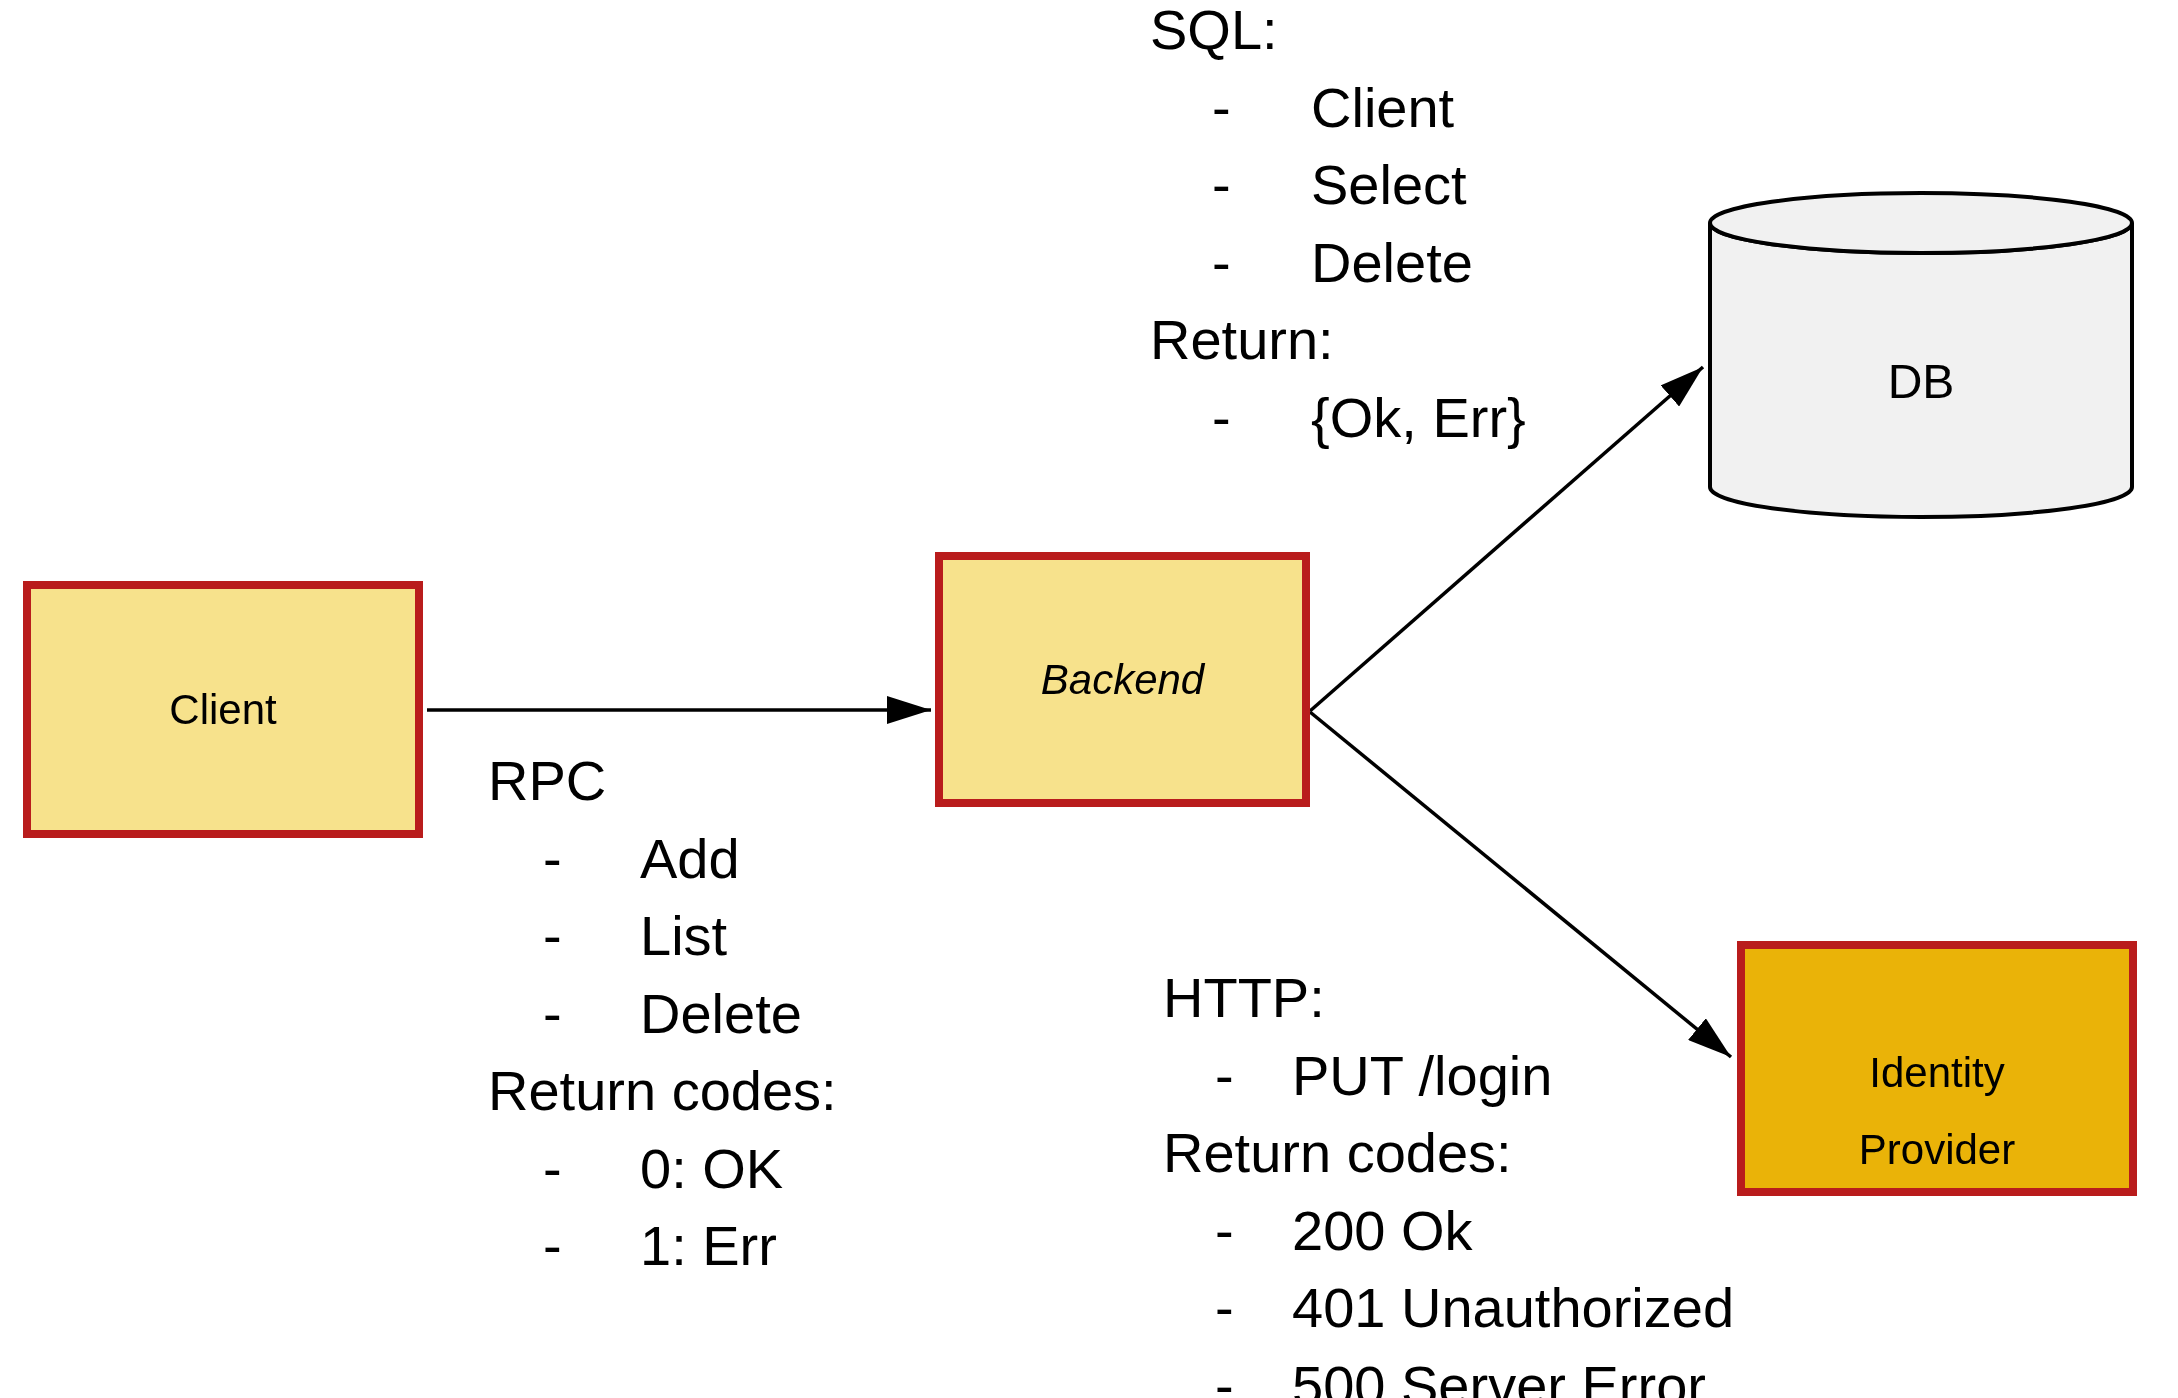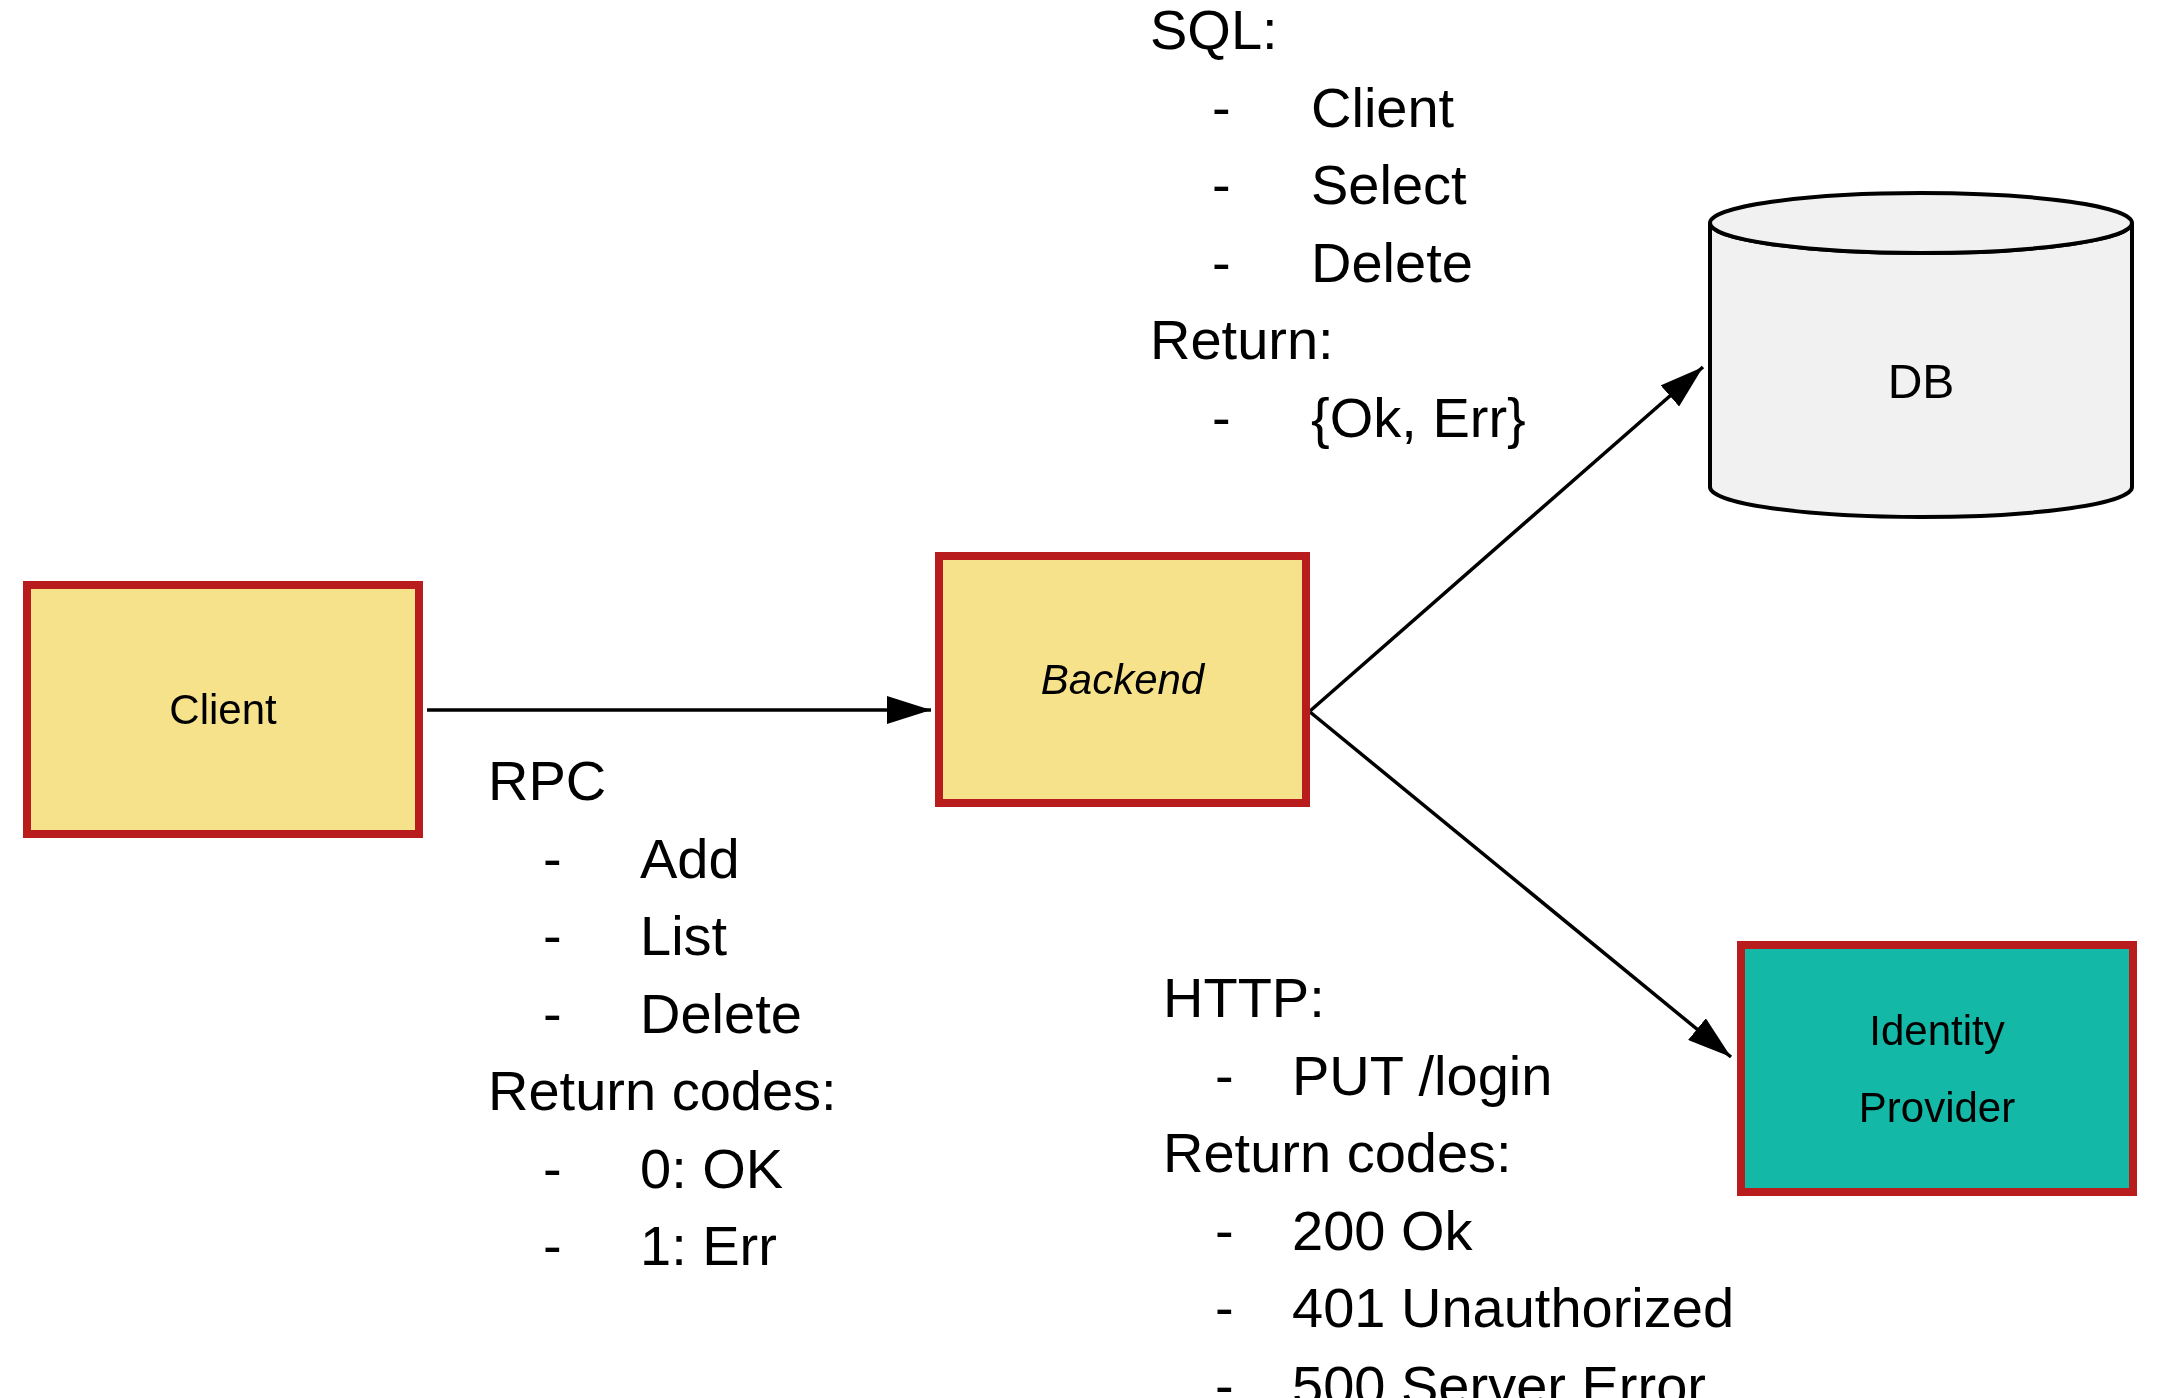--- a/index.html
+++ b/index.html
@@ -7,21 +7,21 @@
     position:relative;width:2178px;height:1398px;background:#FFFFFF;
     font-family:"Liberation Sans",sans-serif;color:#000;overflow:hidden;
   }
   .layer{position:absolute;left:0;top:0;width:2178px;height:1398px;}
   .node{
     position:absolute;box-sizing:border-box;border:8px solid #b91c1c;
     display:flex;align-items:center;justify-content:center;text-align:center;
     font-size:42px;line-height:77px;
   }
   .node.yellow{background:#F7E28C;}
-  .node.gray{background:#14b8a6;}
+  .node.gray{background:#eab308;align-items:flex-end;}
   #client{left:23px;top:581px;width:400px;height:257px;}
   #backend{left:935px;top:552px;width:375px;height:255px;font-style:italic;}
   #idp{left:1737px;top:941px;width:400px;height:255px;padding:0 62px;}
   .db-label{
     position:absolute;left:1710px;top:343px;width:422px;text-align:center;
     font-size:48px;line-height:77px;
   }
   .note{position:absolute;font-size:56px;line-height:77.5px;white-space:nowrap;}
   .note .ln{display:block;}
   .note .dash{display:inline-block;}

